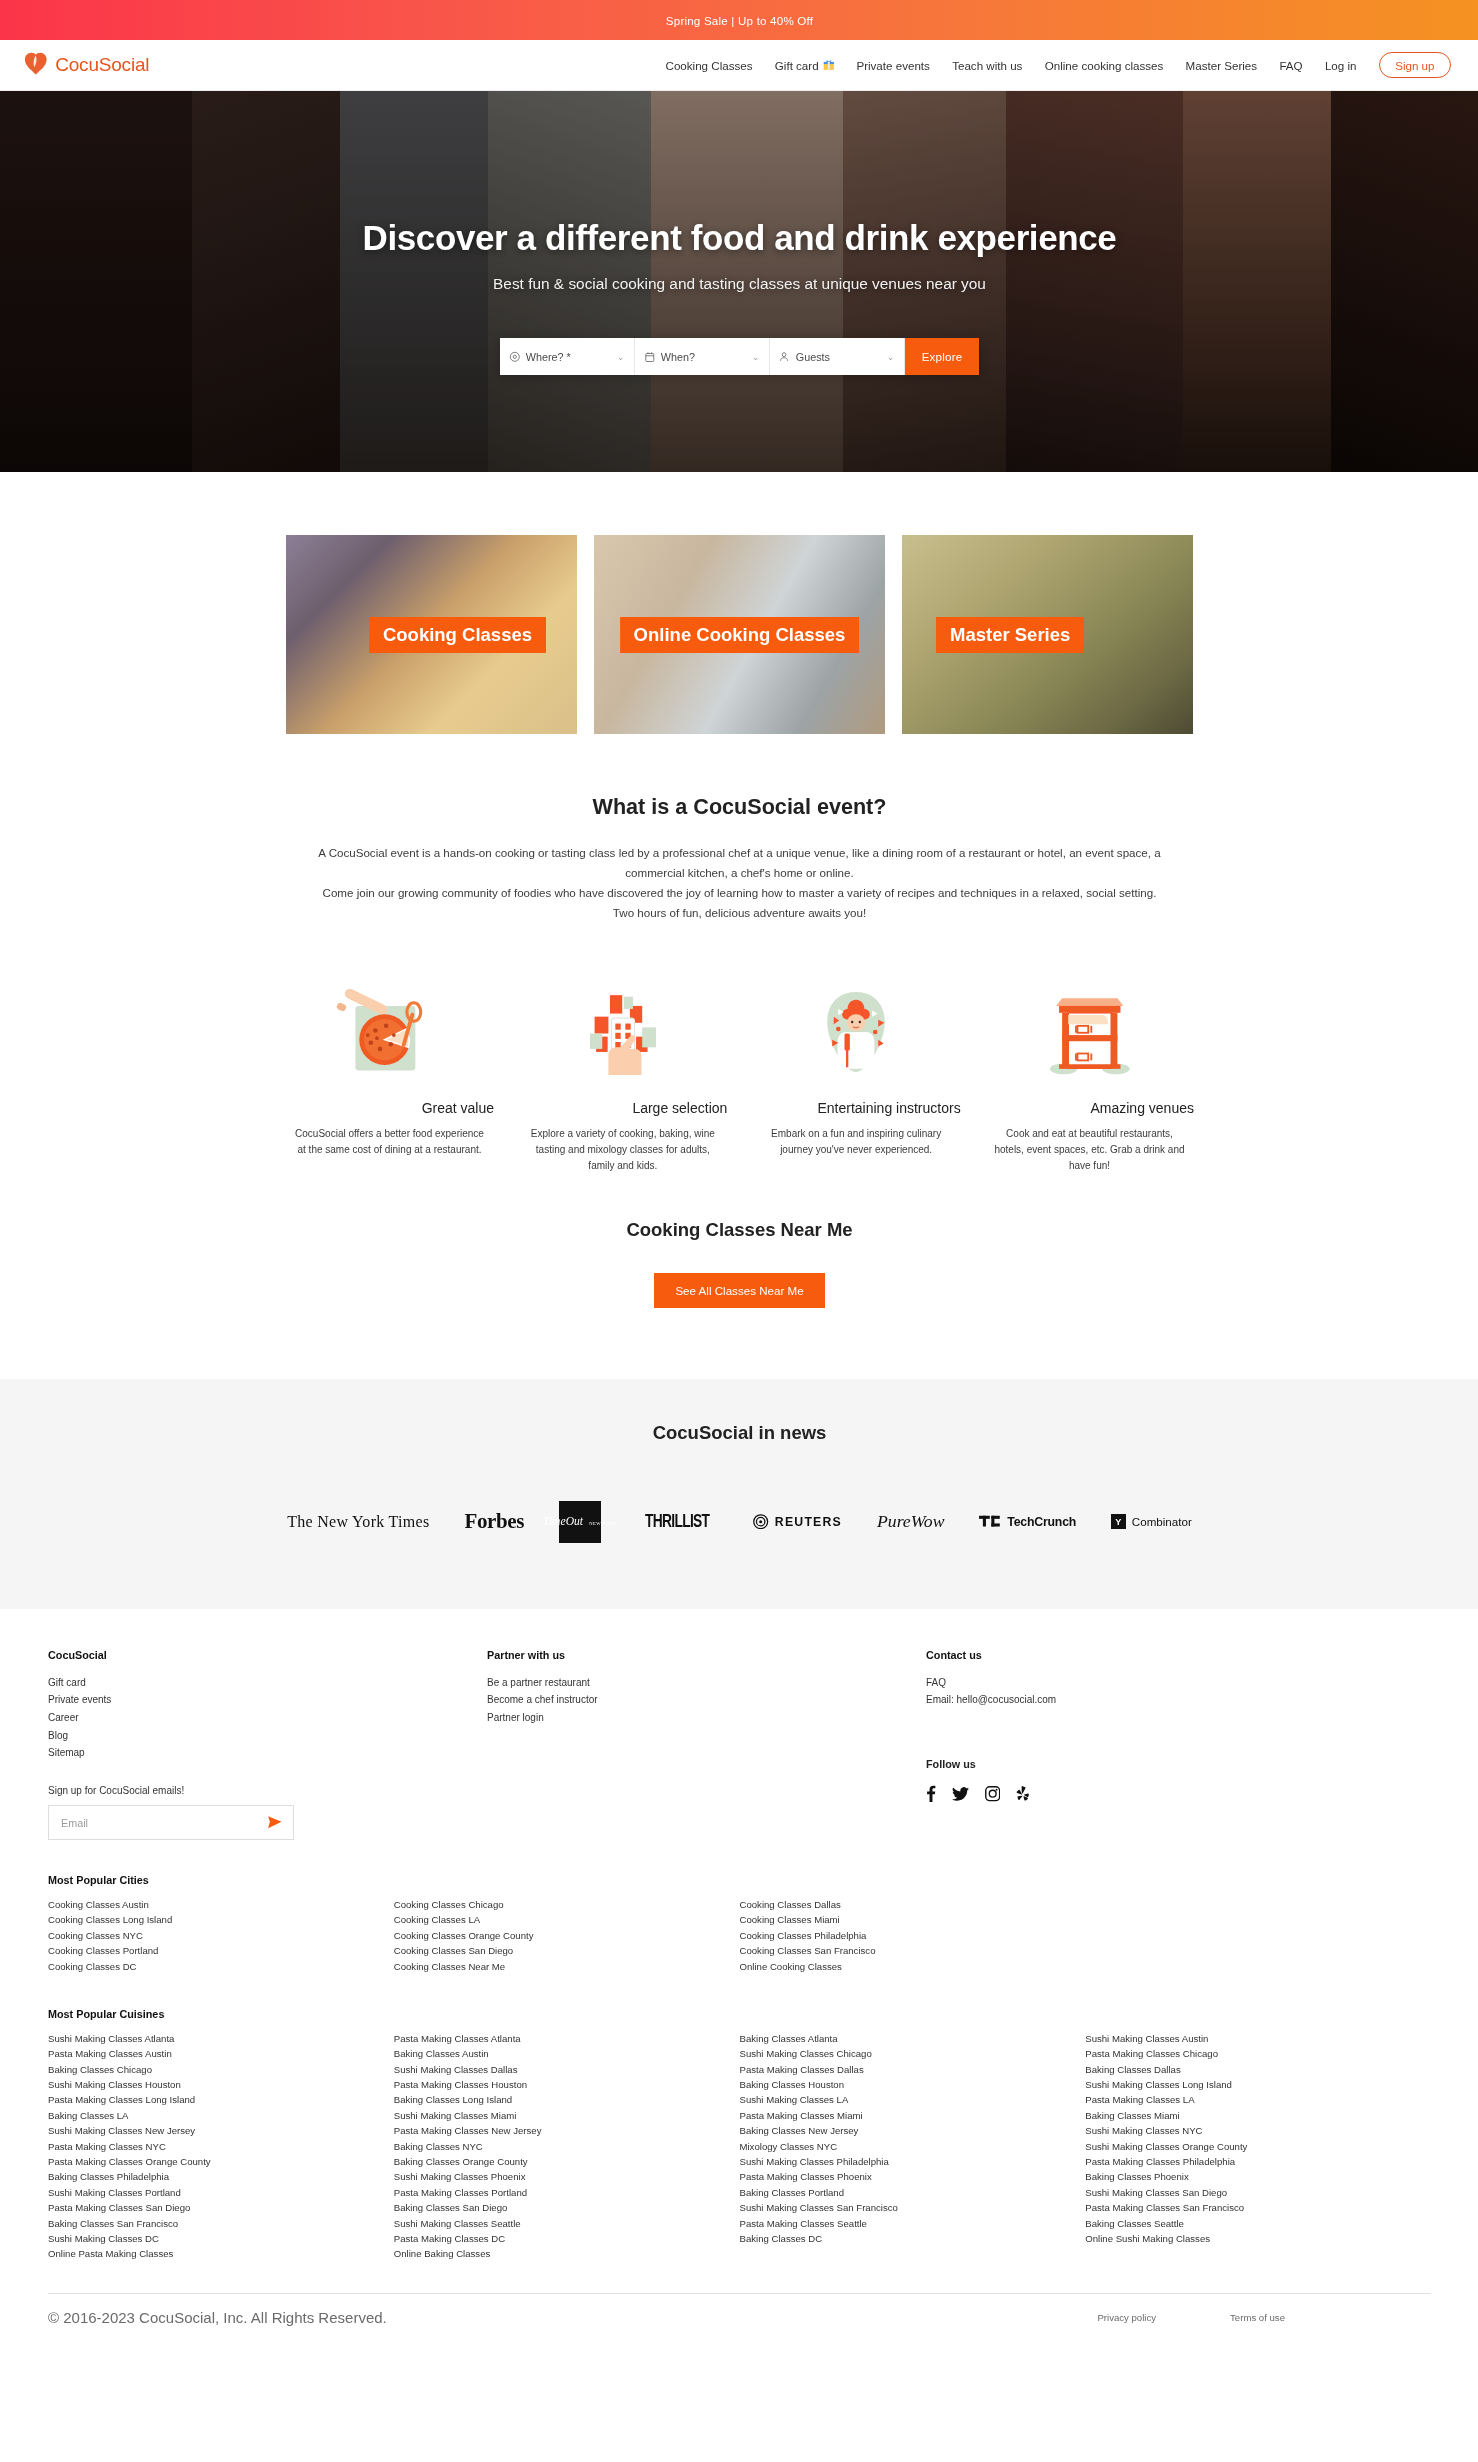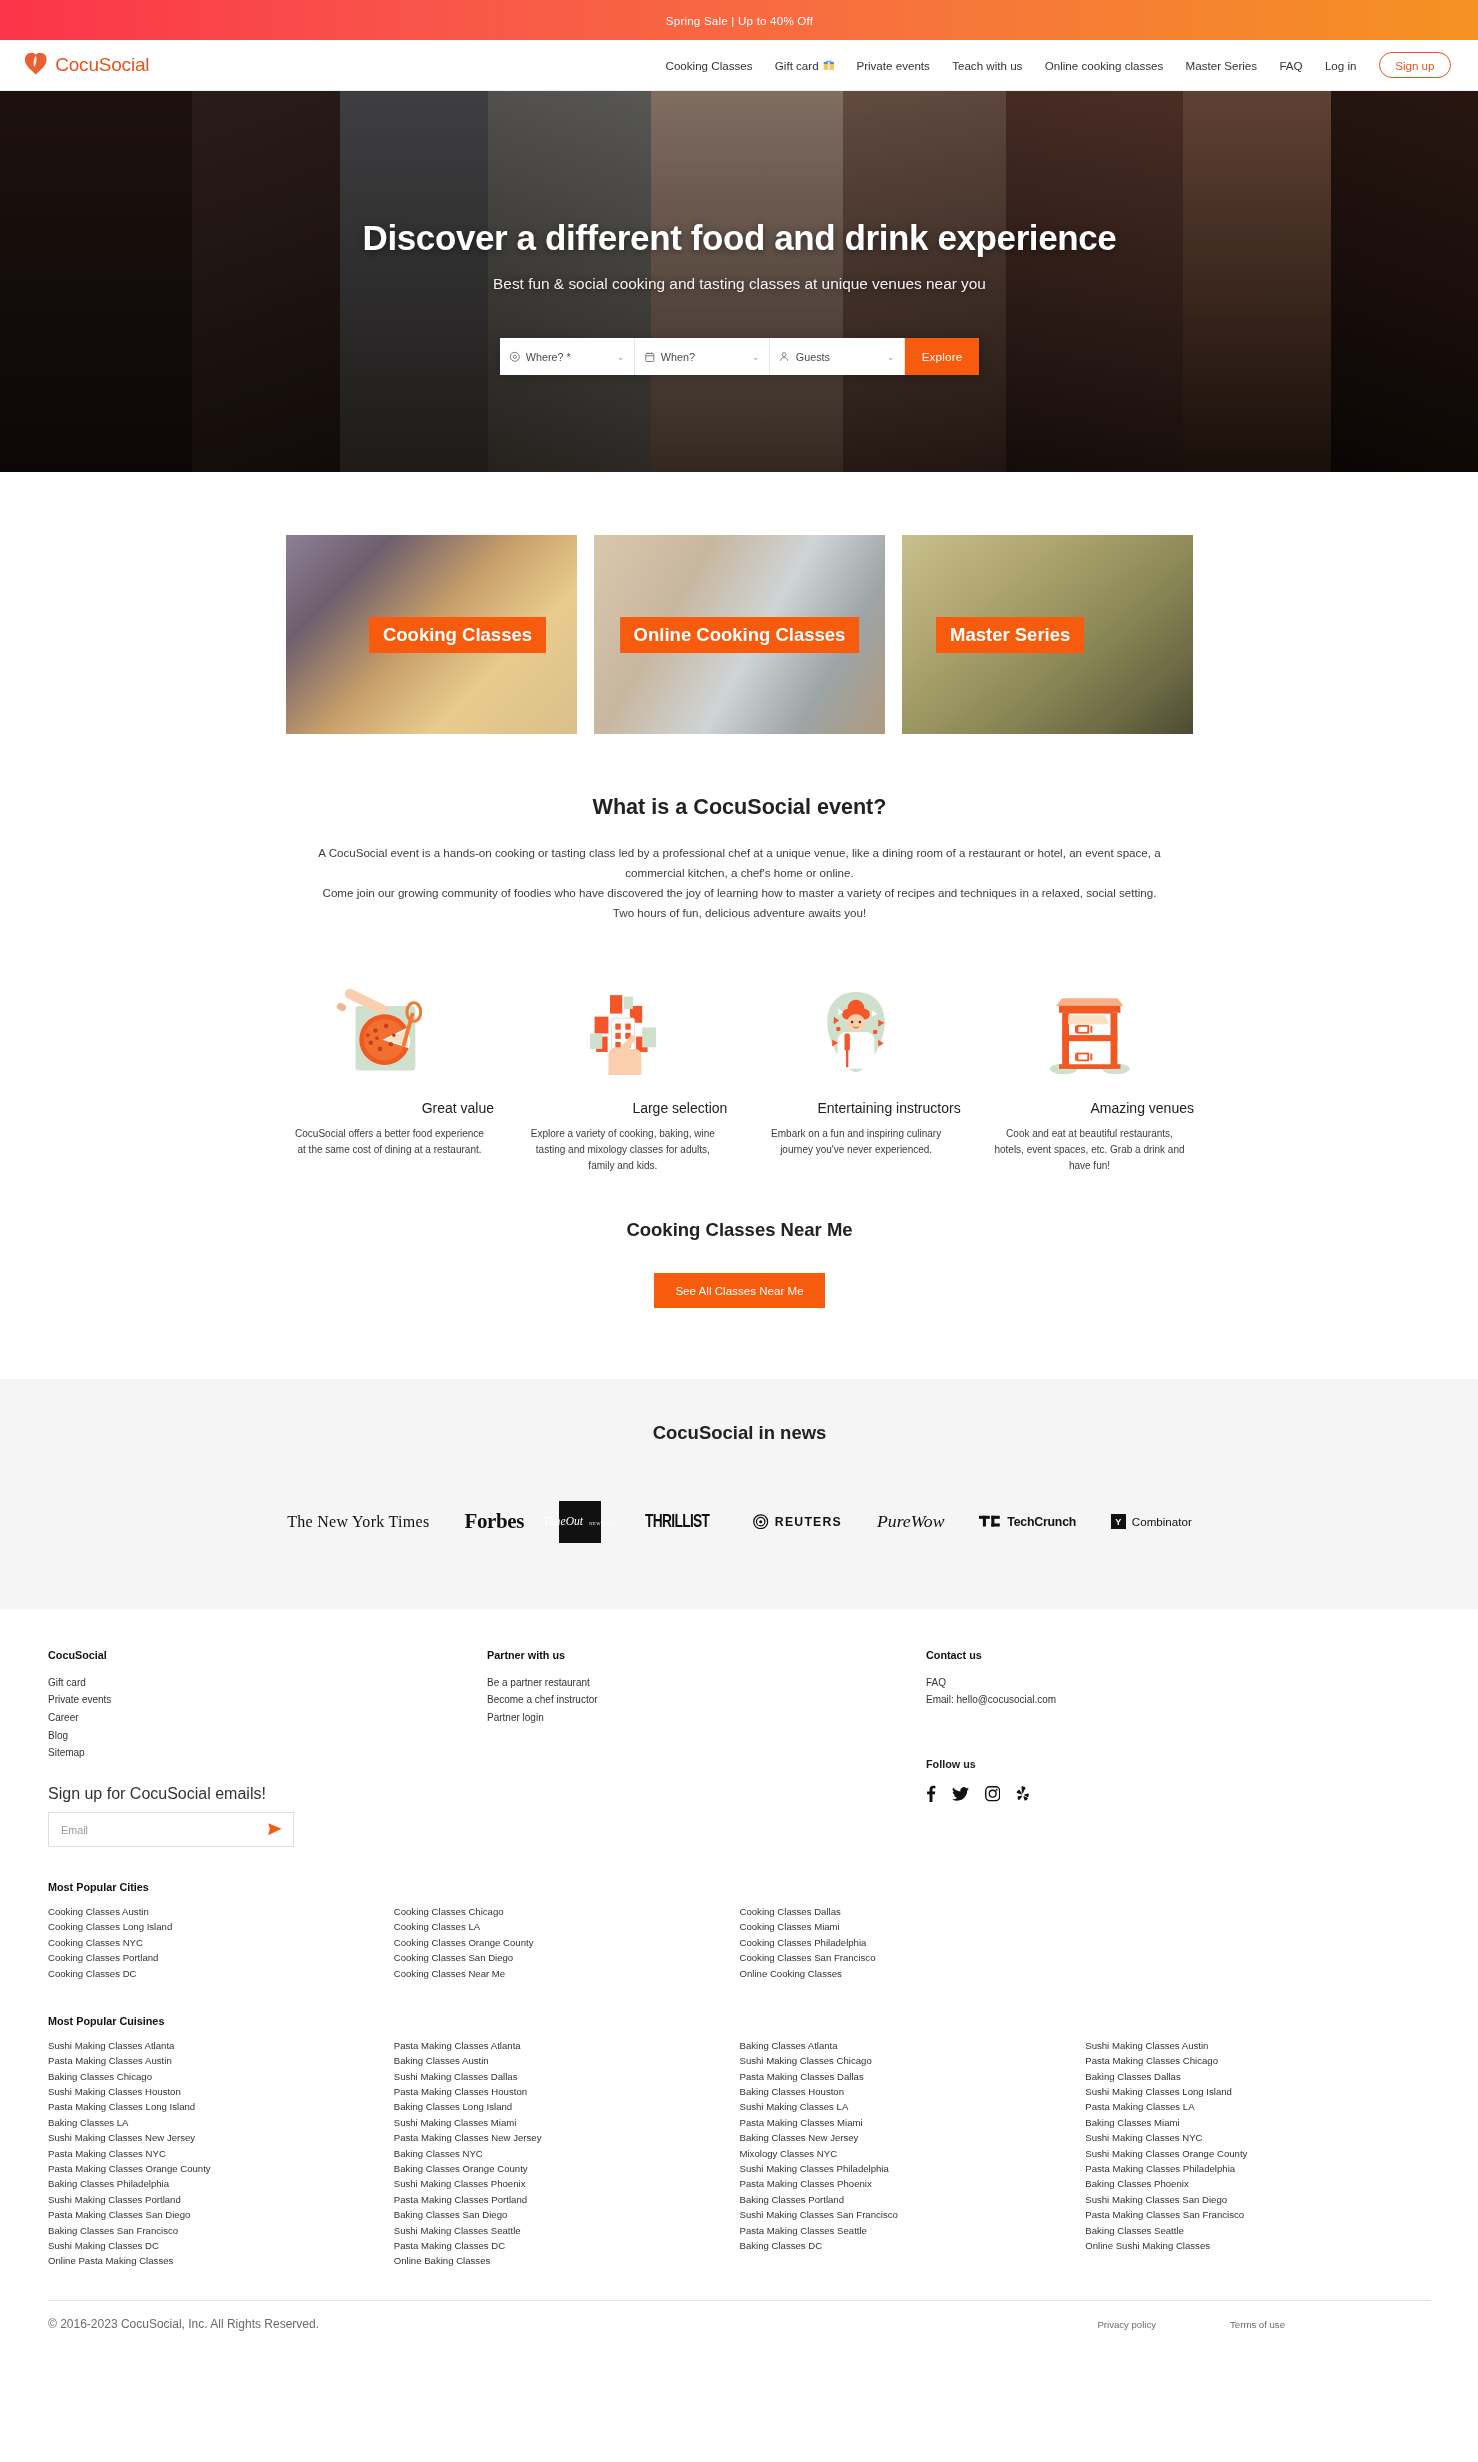--- a/index.html
+++ b/index.html
@@ -134,21 +134,21 @@
     align-items:center;justify-content:center;font-size:9.2px;font-weight:bold;}
 
   
   .footer{width:1383px;margin:0 auto;padding:40px 0 0;}
   .foot-cols{display:flex;}
   .fc-1{width:439px;}
   .fc-2{width:439px;}
   .fc-3{width:462px;}
   .foot-h{font-size:10.8px;font-weight:bold;color:#111;margin:0 0 13px;}
   .foot-link{display:block;font-size:10px;color:#333;text-decoration:none;line-height:17.7px;}
-  .news-label{font-size:16px;color:#333;margin-top:23px;}
+  .news-label{font-size:10px;color:#333;margin-top:23px;}
   .email-row{
     margin-top:9px;width:246px;height:35px;border:0.8px solid #ddd;background:#fff;
     display:flex;align-items:center;padding:0 10px;
   }
   .email-row input{
     border:none;outline:none;flex:1;font-size:10.8px;color:#333;
     font-family:"Liberation Sans",sans-serif;background:transparent;
   }
   .email-row input::placeholder{color:#9c9c9c;}
   .send-icon{width:17px;height:17px;flex:none;cursor:pointer;}
@@ -156,21 +156,21 @@
   .socials{display:flex;gap:16px;margin-top:15.4px;align-items:center;}
   .socials svg{cursor:pointer;}
 
   .popular{margin-top:34px;}
   .popular .foot-h{margin-bottom:10.8px;}
   .grid4{display:flex;}
   .grid4 > div{width:25%;}
   .grid4 a{display:block;font-size:9.6px;color:#333;text-decoration:none;line-height:15.4px;}
 
   .bottom{border-top:0.8px solid #e2e2e2;margin-top:31px;height:48px;display:flex;align-items:center;}
-  .bottom .copy{font-size:12px;color:#6b6b6b;}
+  .bottom .copy{font-size:15px;color:#6b6b6b;}
   .bottom .links{margin-left:auto;display:flex;gap:74px;margin-right:146px;}
   .bottom .links a{font-size:9.6px;color:#6b6b6b;text-decoration:none;}
 </style>
 </head>
 <body>
 
 <div class="promo-bar">
   <span>Spring Sale | Up to 40% Off</span>
 </div>
 

